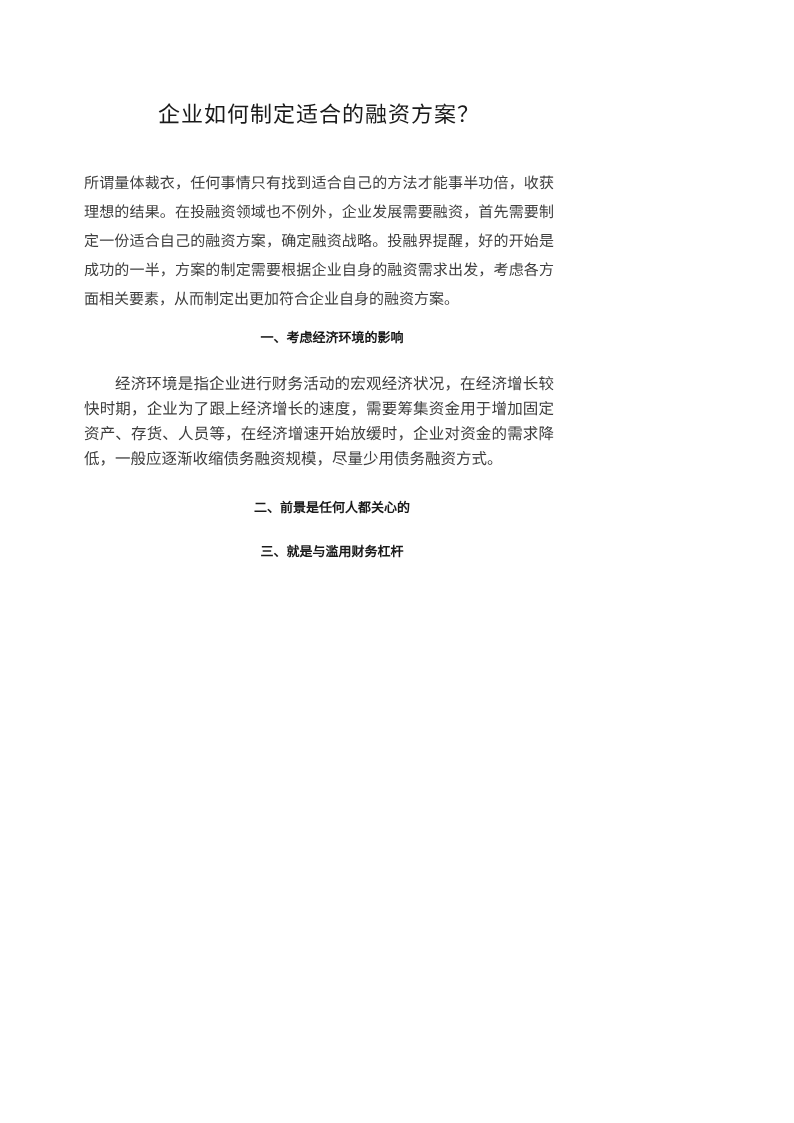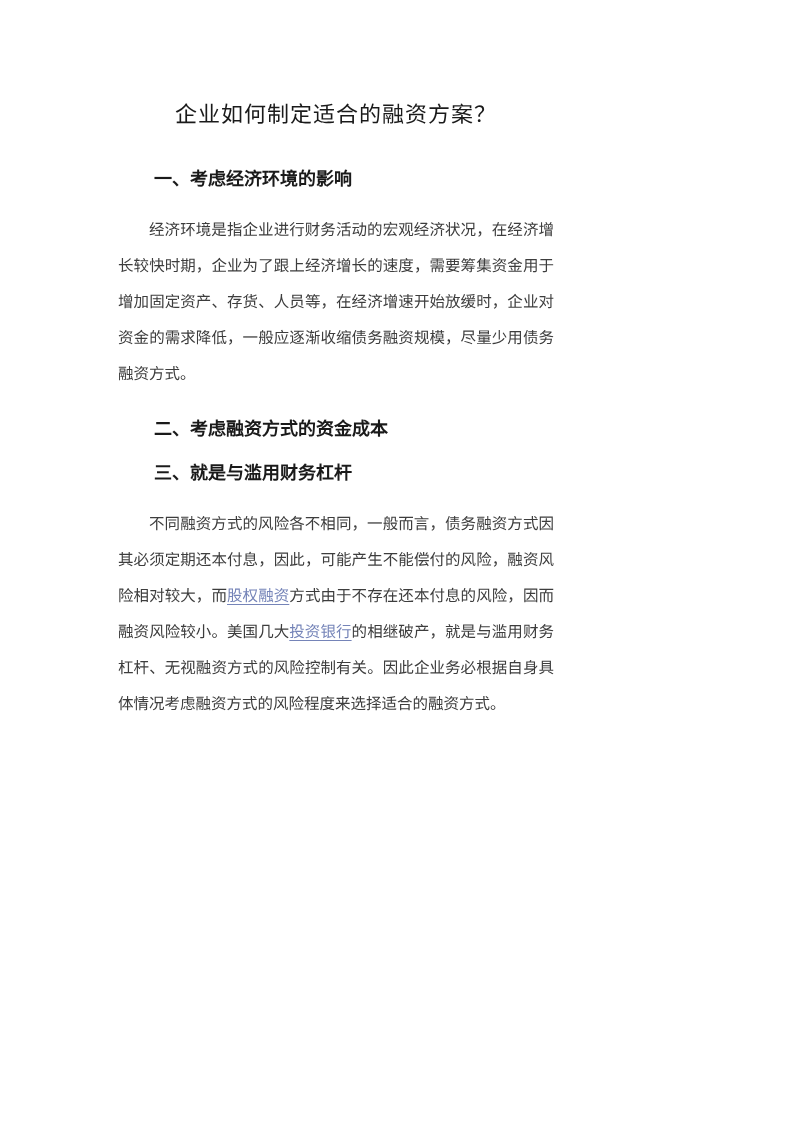--- a/index.html
+++ b/index.html
@@ -7,21 +7,21 @@
   body {
     width: 794px;
     height: 1123px;
     overflow: hidden;
     font-family: "Liberation Serif", "DejaVu Serif", serif;
   }
   .page {
     width: 672px;
     height: 1123px;
     background: #ffffff;
-    padding: 98px 118px 0 118px;
+    padding: 98px 118px 0 84px;
   }
   .doc-title {
     font-family: "Liberation Serif", "DejaVu Serif", serif;
     font-size: 22px;
     font-weight: 400;
     line-height: 34px;
     color: #1a1a1a;
     text-align: center;
     letter-spacing: 1px;
     margin: 0 0 36px 0;
@@ -29,59 +29,60 @@
   .intro {
     font-family: "Liberation Sans", "DejaVu Sans", sans-serif;
     font-size: 15px;
     line-height: 29px;
     color: #3f3f3f;
     text-align: justify;
     margin: 0 0 14px 0;
   }
   .sec-heading {
     font-family: "Liberation Serif", "DejaVu Serif", serif;
-    font-size: 18px;
+    font-size: 13px;
     font-weight: 700;
     line-height: 22px;
     color: #1a1a1a;
     text-indent: 2em;
     margin: 14px 0 22px 0;
+    text-align: center;
   }
   .sec-body {
     font-family: Liberation Serif, serif;
     font-size: 15.5px;
-    line-height: 36px;
+    line-height: 25px;
     color: #3d3d3d;
     text-align: justify;
     text-indent: 2em;
     margin: 0 0 26px 0;
   }
   a.doc-link {
     color: #7584b8;
     text-decoration: underline;
     text-underline-offset: 3px;
     cursor: pointer;
   }
 </style>
 </head>
 <body>
 
 <div class="page">
 
   <h1 class="doc-title">企业如何制定适合的融资方案？</h1>
 
+  <p class="intro">所谓量体裁衣，任何事情只有找到适合自己的方法才能事半功倍，收获理想的结果。在投融资领域也不例外，企业发展需要融资，首先需要制定一份适合自己的融资方案，确定融资战略。投融界提醒，好的开始是成功的一半，方案的制定需要根据企业自身的融资需求出发，考虑各方面相关要素，从而制定出更加符合企业自身的融资方案。</p>
 
   <section>
     <h2 class="sec-heading">一、考虑经济环境的影响</h2>
     <p class="sec-body">经济环境是指企业进行财务活动的宏观经济状况，在经济增长较快时期，企业为了跟上经济增长的速度，需要筹集资金用于增加固定资产、存货、人员等，在经济增速开始放缓时，企业对资金的需求降低，一般应逐渐收缩债务融资规模，尽量少用债务融资方式。</p>
   </section>
 
   <section>
-    <h2 class="sec-heading">二、考虑融资方式的资金成本</h2>
+    <h2 class="sec-heading">二、前景是任何人都关心的</h2>
   </section>
 
   <section>
     <h2 class="sec-heading">三、就是与滥用财务杠杆</h2>
-    <p class="sec-body"><span>不同融资方式的风险各不相同，一般而言，债务融资方式因其必须定期还本付息，因此，可能产生不能偿付的风险，融资风险相对较大，而</span><a class="doc-link" href="#">股权融资</a><span>方式由于不存在还本付息的风险，因而融资风险较小。美国几大</span><a class="doc-link" href="#">投资银行</a><span>的相继破产，就是与滥用财务杠杆、无视融资方式的风险控制有关。因此企业务必根据自身具体情况考虑融资方式的风险程度来选择适合的融资方式。</span></p>
   </section>
 
 
 </div>
 
 </body></html>

